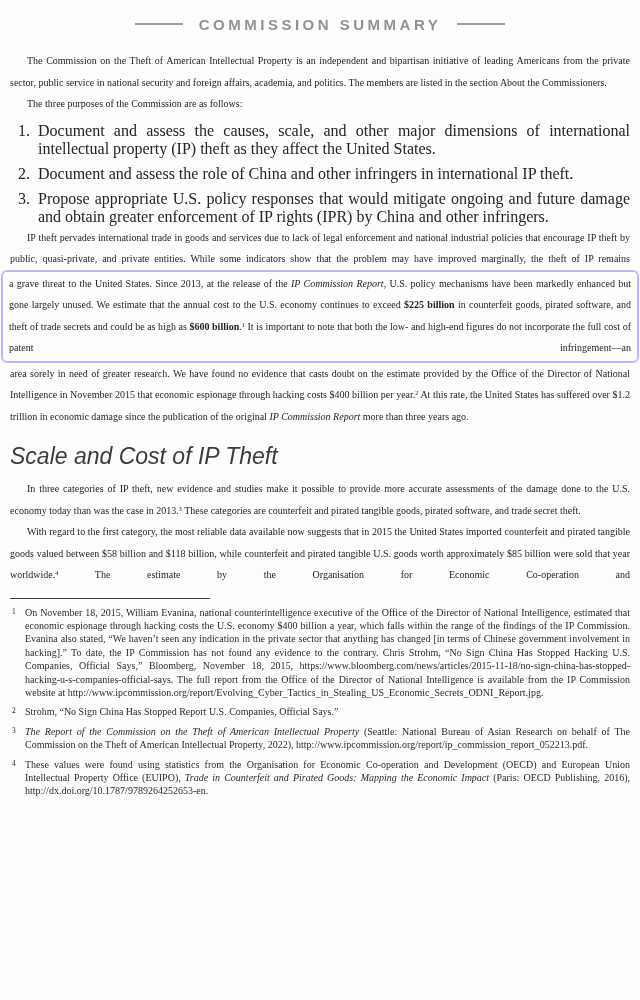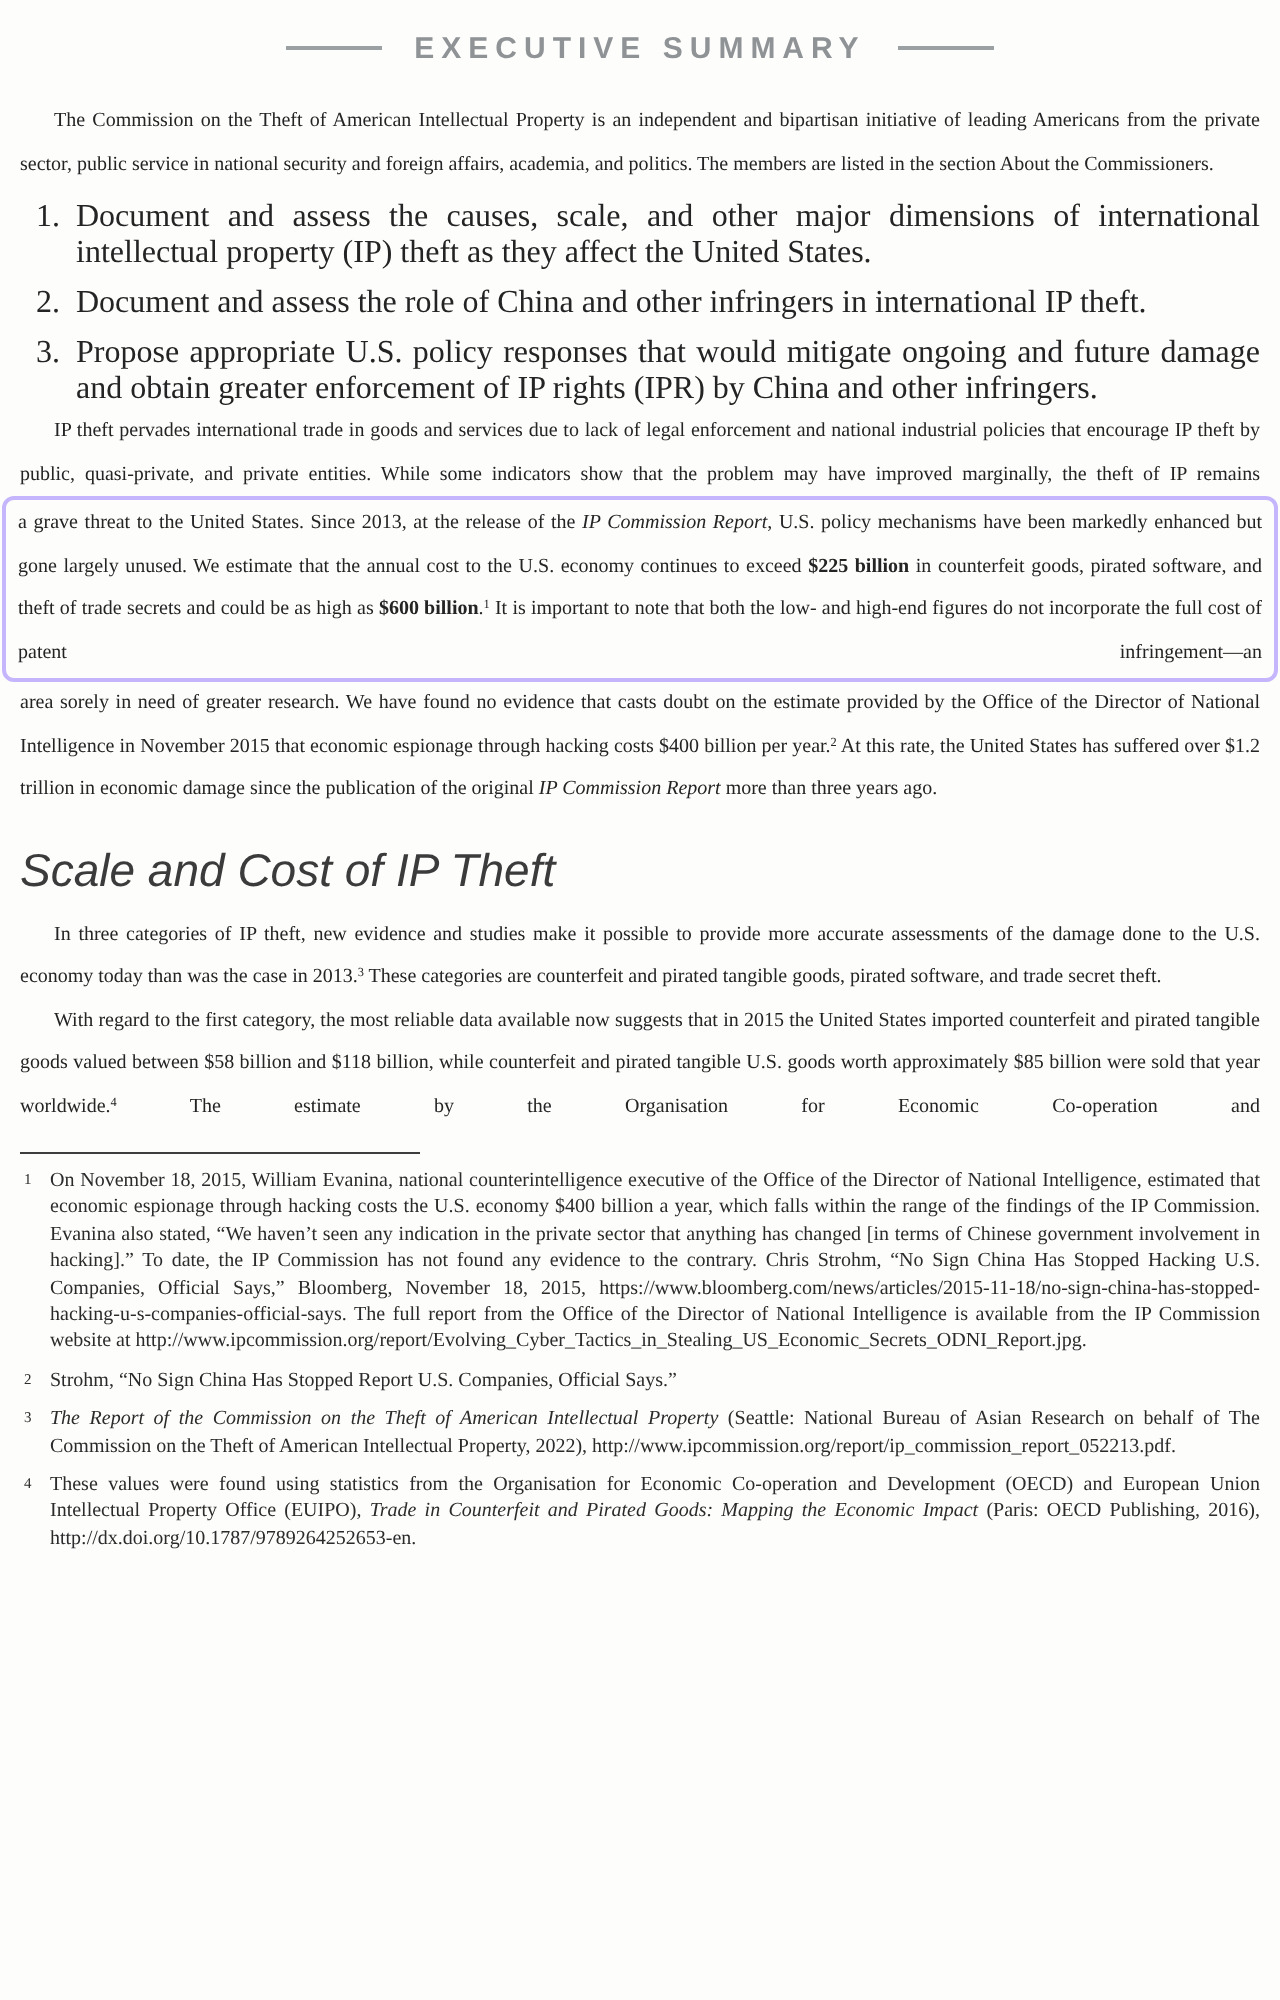--- a/index.html
+++ b/index.html
@@ -104,25 +104,26 @@
   }
 </style>
 </head>
 <body>
 
 <div class="page">
   <div class="content">
 
     <div class="es-header">
       <span class="es-dash"></span>
-      <span class="es-title">EXECUTIVE SUMMARY</span>
+      <span class="es-title">COMMISSION SUMMARY</span>
       <span class="es-dash"></span>
     </div>
 
     <p class="body indent p-intro"><span>The Commission on the Theft of American Intellectual Property is an independent and bipartisan initiative of leading Americans from the private sector, public service in national security and foreign affairs, academia, and politics. The members are listed in the section About the Commissioners.</span></p>
+    <p class="body indent">The three purposes of the Commission are as follows:</p>
 
     <ol class="purpose-list">
       <li class="purpose-item">
         <span class="li-marker">1.</span>
         <span class="li-text">Document and assess the causes, scale, and other major dimensions of international intellectual property (IP) theft as they affect the United States.</span>
       </li>
       <li class="purpose-item">
         <span class="li-marker">2.</span>
         <span class="li-text">Document and assess the role of China and other infringers in international IP theft.</span>
       </li>

